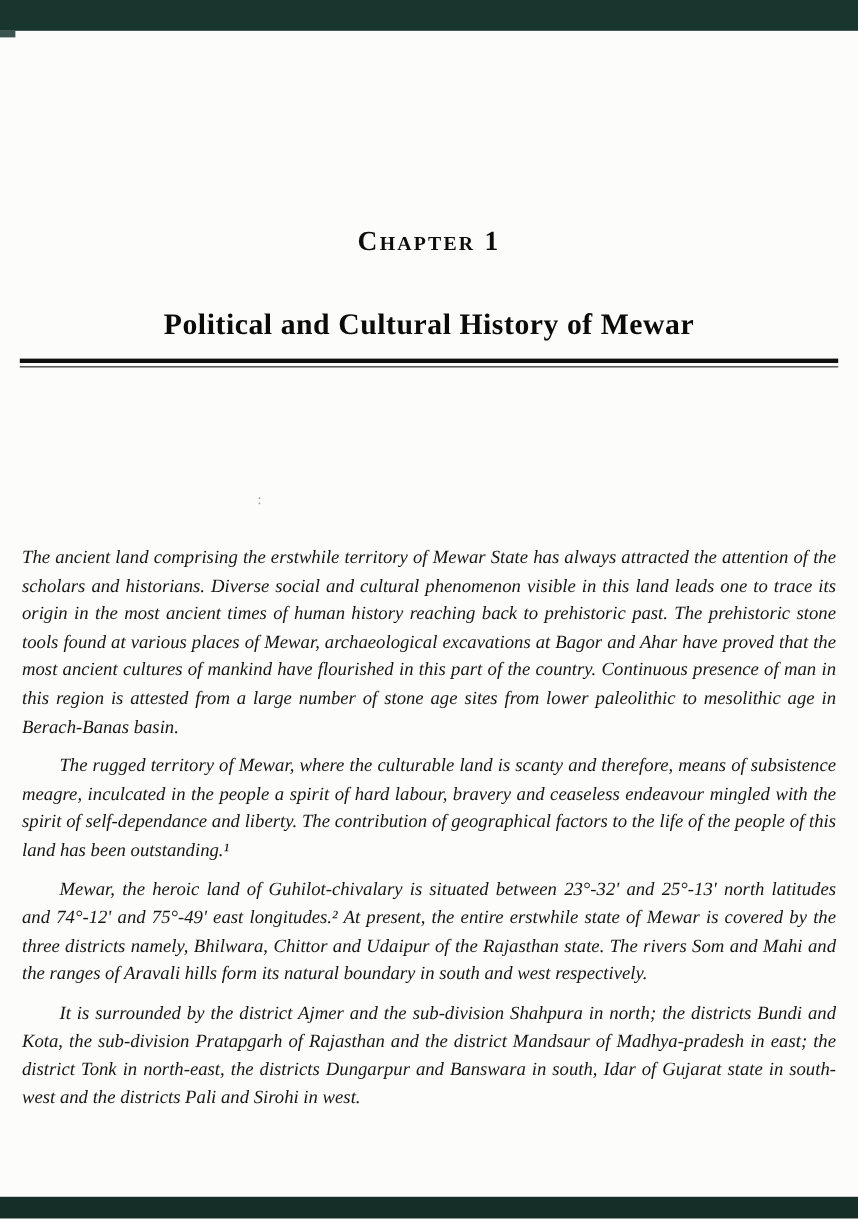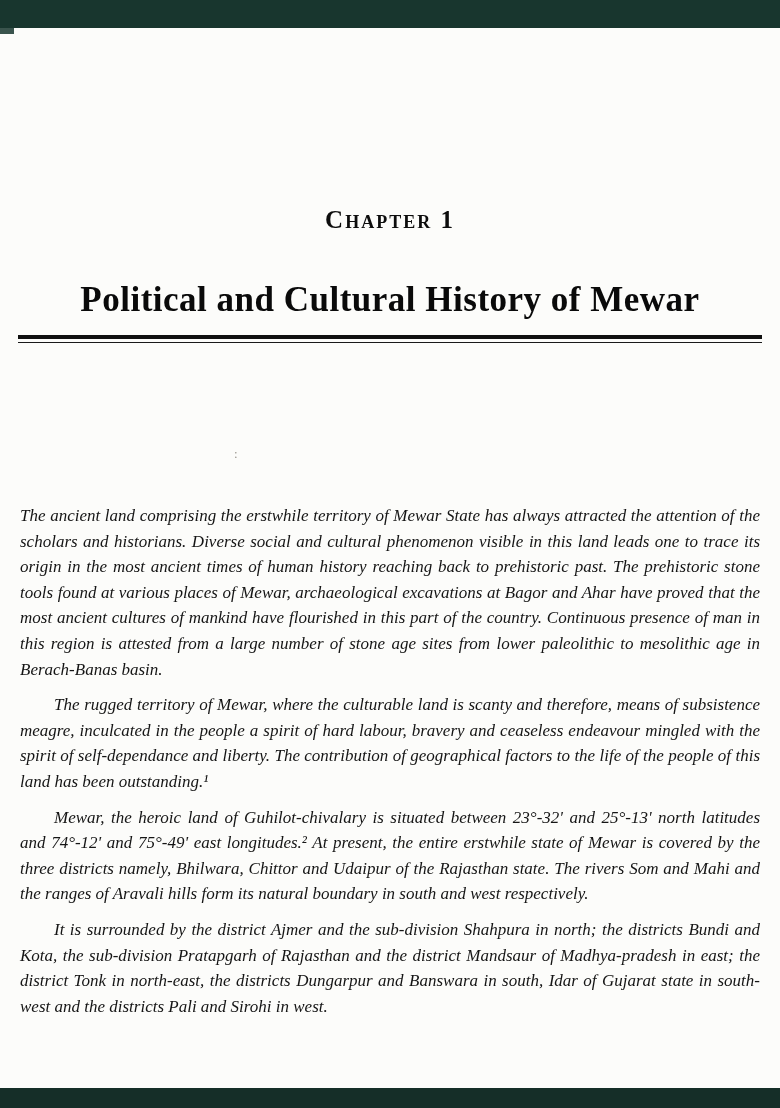--- a/index.html
+++ b/index.html
@@ -26,21 +26,21 @@
     font-variant:small-caps;
     font-weight:bold;
     font-size:25px;
     letter-spacing:2px;
     color:#0d0d0d;
   }
   .page-title{
     margin:46px 0 0;
     text-align:center;
     font-weight:bold;
-    font-size:35px;
+    font-size:27px;
     letter-spacing:.5px;
     color:#0a0a0a;
   }
   .title-rule{
     margin:15px 18px 0;
     height:3px;
     border-top:4px solid #101010;
     border-bottom:1px solid #1a1a1a;
   }
   .scan-artifact{

